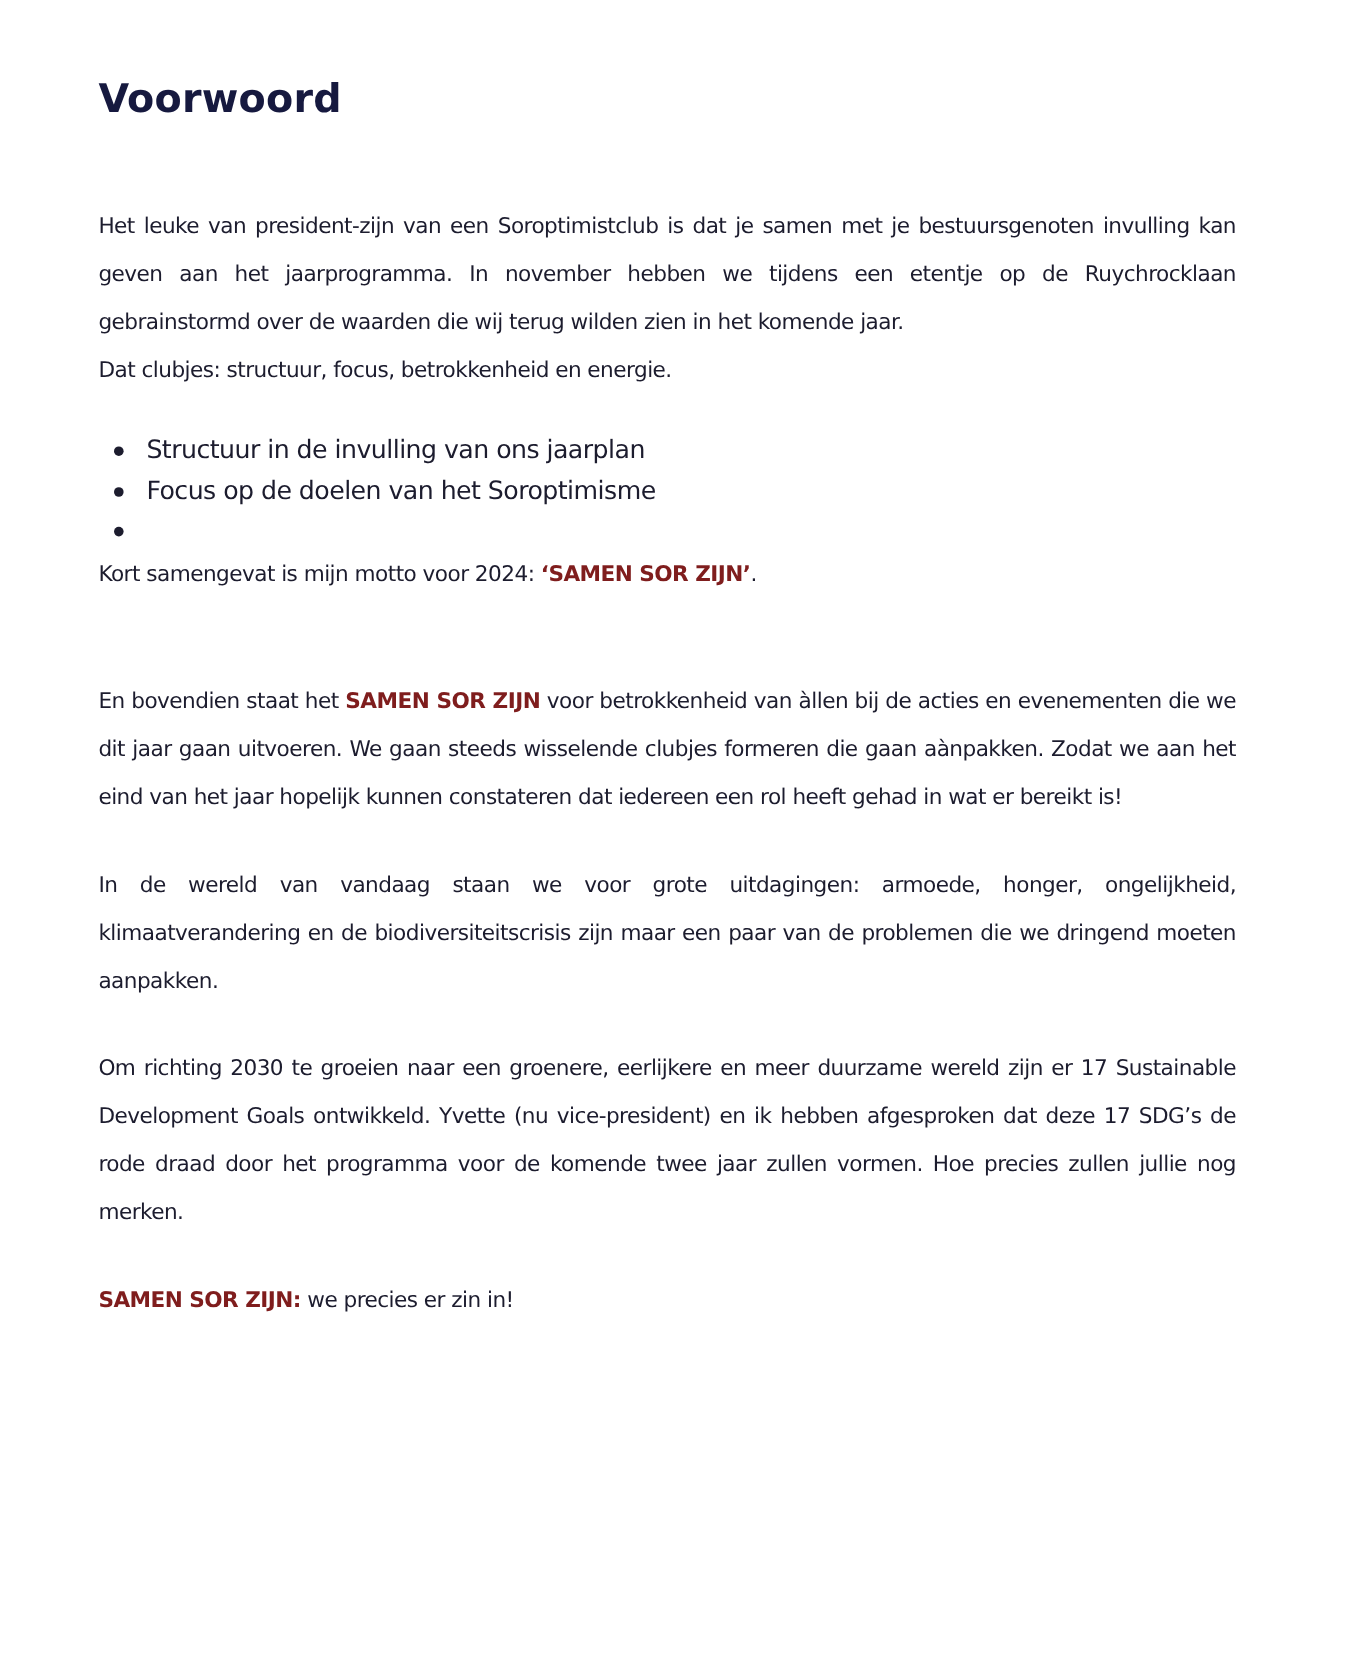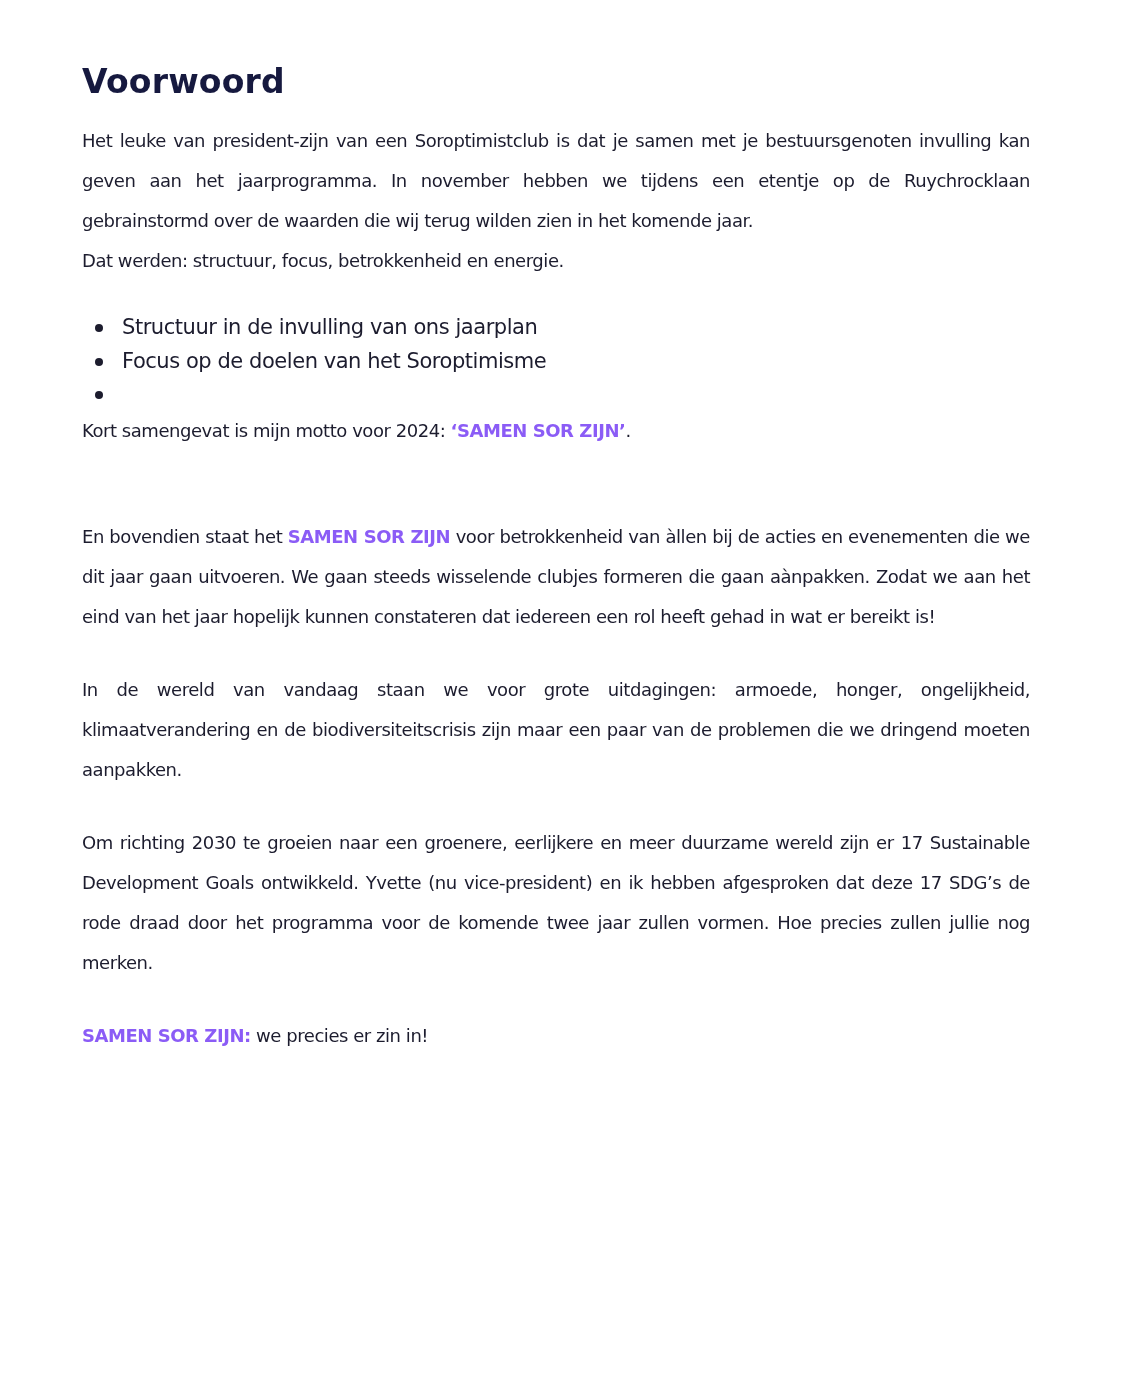--- a/index.html
+++ b/index.html
@@ -19,21 +19,21 @@
       position: absolute;
       left: 82px;
       top: 62px;
       width: 948px;
     }
     .title {
       font-family: "DejaVu Sans", sans-serif;
       font-weight: bold;
       font-size: 33px;
       color: #16193f;
-      margin: 0 0 20px 0;
+      margin: 0 0 68px 0;
       letter-spacing: 0.2px;
     }
     .para {
       font-size: 18px;
       line-height: 40px;
       margin: 0;
       text-align: justify;
       letter-spacing: -0.45px;
       word-spacing: 0px;
     }
@@ -57,31 +57,31 @@
       position: absolute;
       left: -27px;
       top: 13px;
       width: 8px;
       height: 8px;
       border-radius: 50%;
       background: #1c1c2e;
     }
     b, .bold {
       font-weight: bold;
-      color: #8b5cf6;
+      color: #7f1d1d;
     }
   </style>
 </head>
 <body>
 
 <div class="page">
   <h1 class="title">Voorwoord</h1>
 
   <p class="para"><span>Het leuke van president-zijn van een Soroptimistclub is dat je samen met je bestuursgenoten invulling kan geven aan het jaarprogramma. In november hebben we tijdens een etentje op de Ruychrocklaan gebrainstormd over de waarden die wij terug wilden zien in het komende jaar.</span></p>
-  <p class="para left">Dat werden: structuur, focus, betrokkenheid en energie.</p>
+  <p class="para left">Dat clubjes: structuur, focus, betrokkenheid en energie.</p>
 
   <div class="gap-sm"></div>
 
   <ul class="bullets">
     <li><span class="dot"></span><span>Structuur in de invulling van ons jaarplan</span></li>
     <li><span class="dot"></span><span>Focus op de doelen van het Soroptimisme</span></li>
     <li><span class="dot"></span></li>
   </ul>
 
   <div class="gap"></div>

